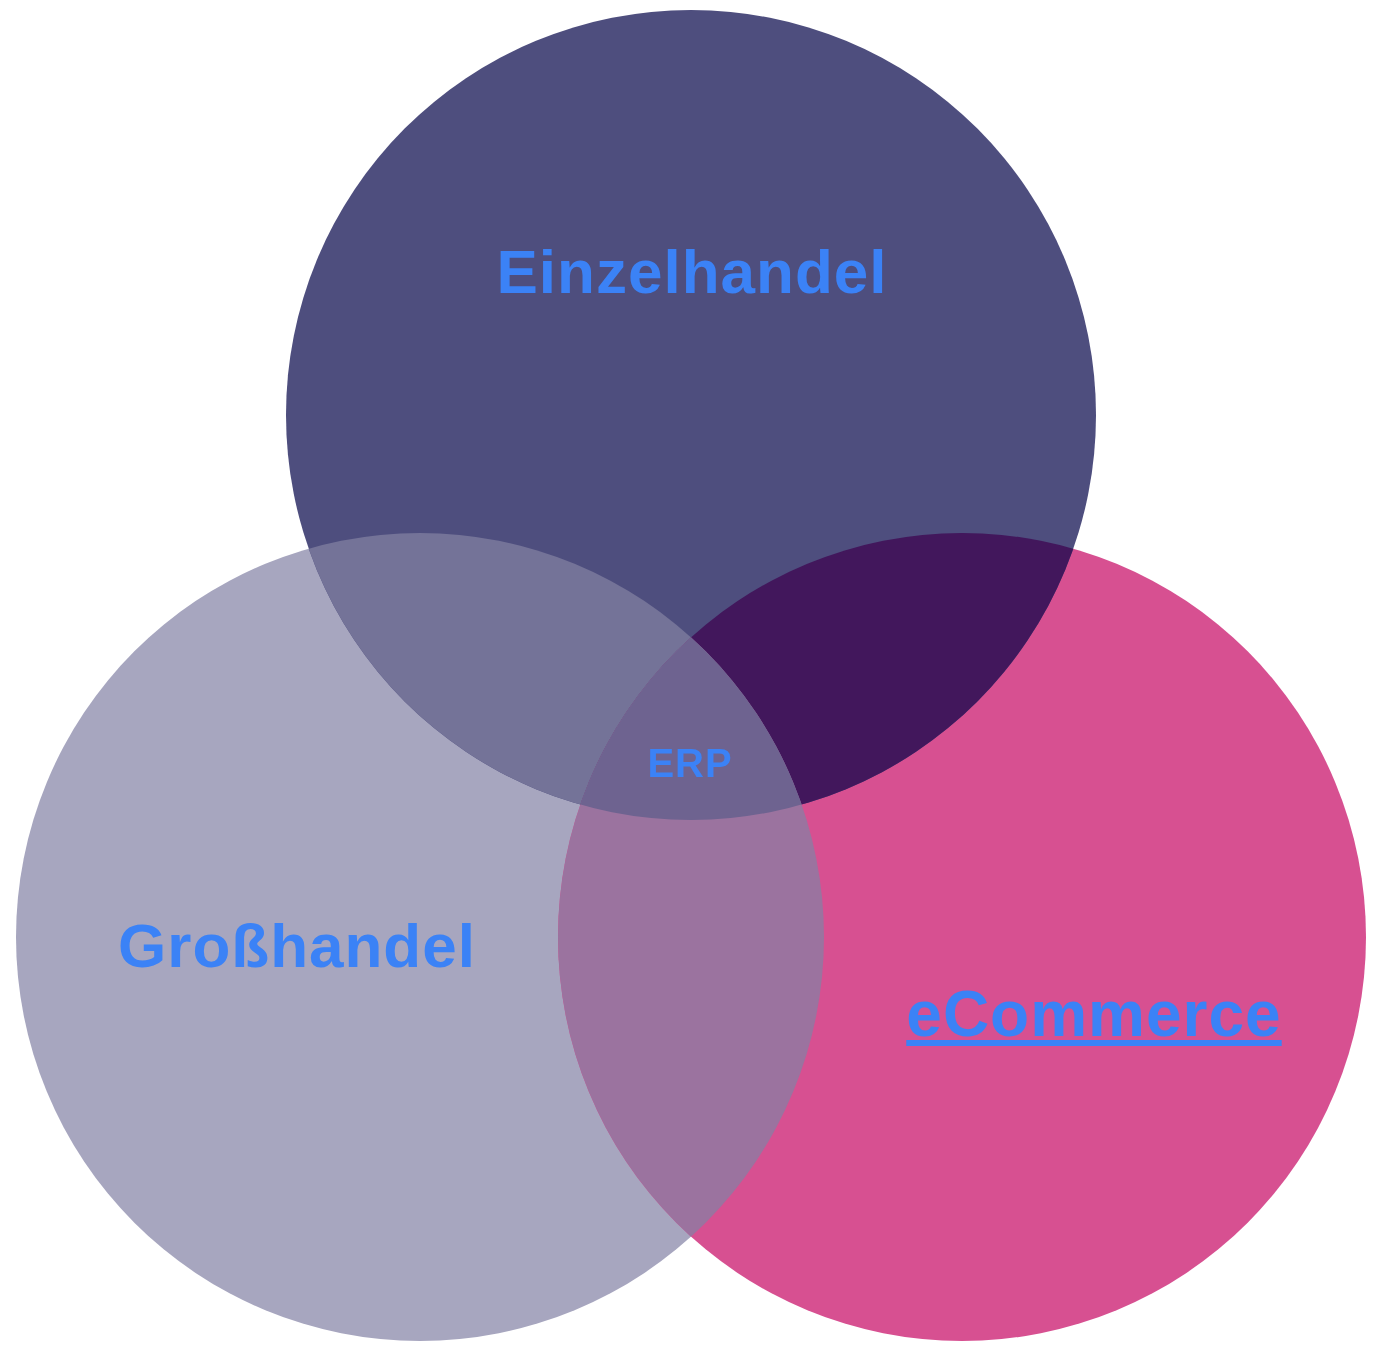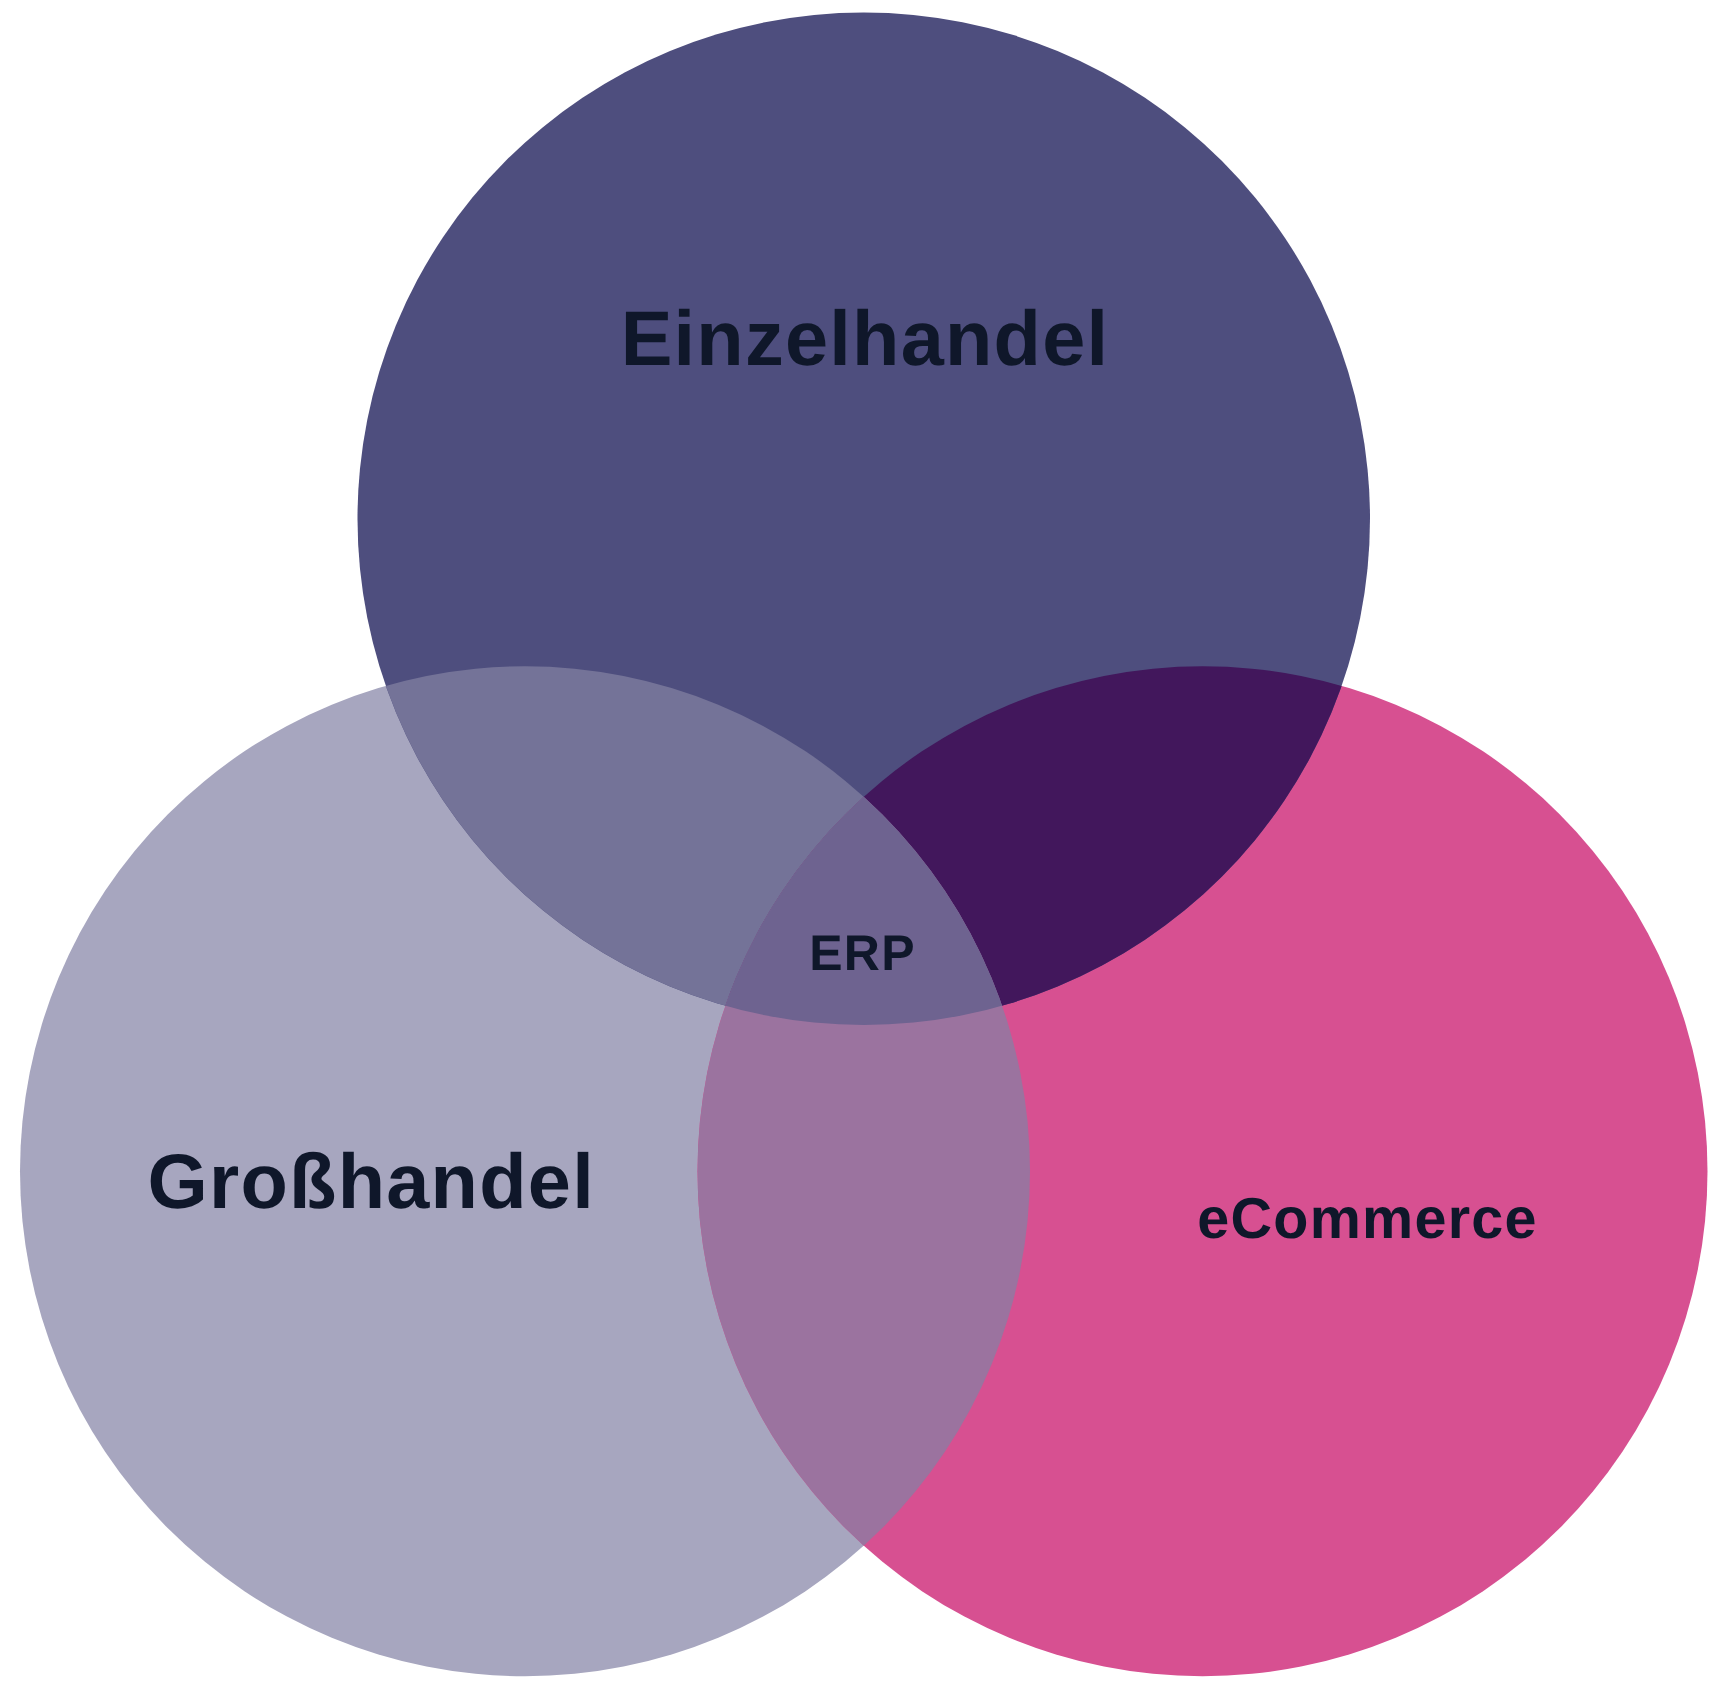--- a/index.html
+++ b/index.html
@@ -15,31 +15,31 @@
     }
     #venn {
       position: absolute;
       left: 0;
       top: 0;
       width: 1386px;
       height: 1360px;
     }
     .label {
       position: absolute;
-      color: #0f172a;
+      color: #3b82f6;
       font-family: "Liberation Sans", "DejaVu Sans", sans-serif;
       font-weight: bold;
       white-space: nowrap;
       line-height: 1;
       letter-spacing: 1px;
       transform: translate(-50%, -50%);
     }
     .label-top { left: 692px; top: 272px; font-size: 62px; }
     .label-left { left: 297px; top: 946px; font-size: 62px; }
-    .label-right { left: 1094px; top: 974px; font-size: 46px; }
+    .label-right { left: 1094px; top: 1014px; font-size: 64px; text-decoration: underline; }
     .label-center { left: 690px; top: 763px; font-size: 40px; }
   </style>
 </head>
 <body>
 
 <svg id="venn" xmlns="http://www.w3.org/2000/svg" width="1386" height="1360" viewBox="0 0 1386 1360">
   <defs>
     <clipPath id="clip-top">
         <circle cx="691" cy="415" r="405"></circle>
       </clipPath>

